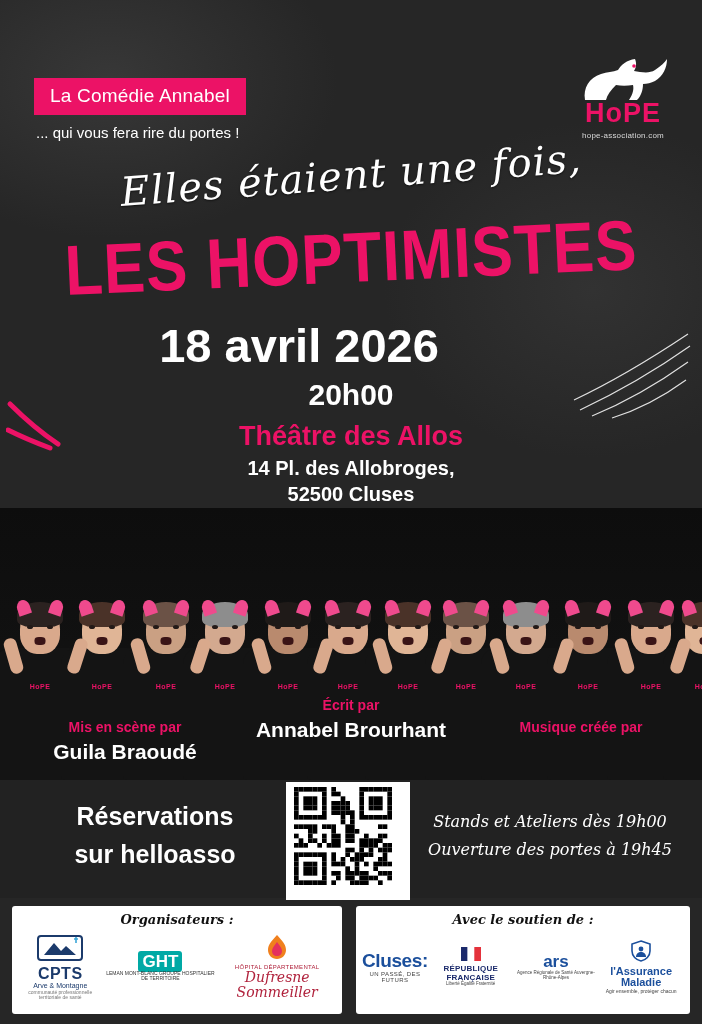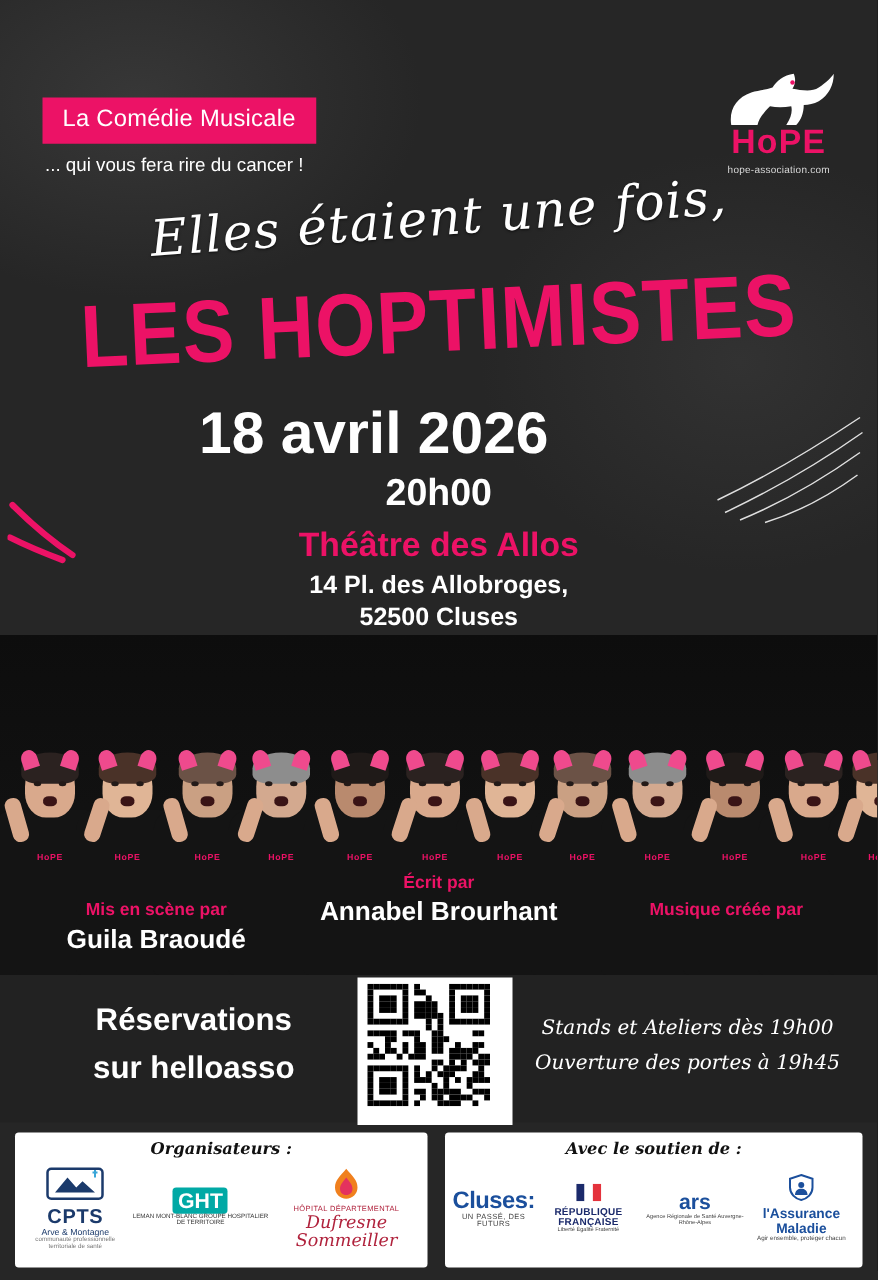--- a/index.html
+++ b/index.html
@@ -398,22 +398,22 @@
   .am-name { font-size: 11px; font-weight: bold; color: #1b4f9c; }
   .am-sub { font-size: 5px; color: #444; }
 </style>
 </head>
 <body>
 
 <div class="poster">
 
   <div class="top-area"></div>
 
-  <div class="musical-label">La Comédie Musicale</div>
-  <div class="tagline">... qui vous fera rire du cancer !</div>
+  <div class="musical-label">La Comédie Annabel</div>
+  <div class="tagline">... qui vous fera rire du portes !</div>
 
   <div class="hope-logo">
     <svg class="dog" width="92" height="48" viewBox="0 0 92 48">
       <path d="M8 44 C6 32 12 22 24 18 C30 16 36 16 41 14 C44 9 50 4 58 3 C60 8 59 12 57 15 C64 16 72 18 78 14 C84 10 88 6 90 3 C90 12 86 20 78 25 C74 27 70 28 66 28 C66 34 64 40 60 44 L52 44 C56 38 57 33 56 29 C50 30 44 30 39 29 C34 34 30 39 29 44 Z" fill="#ffffff"></path>
       <circle cx="57" cy="10" r="1.8" fill="#ec1266"></circle>
     </svg>
     <div class="word">HoPE</div>
     <div class="url">hope-association.com</div>
   </div>
 

